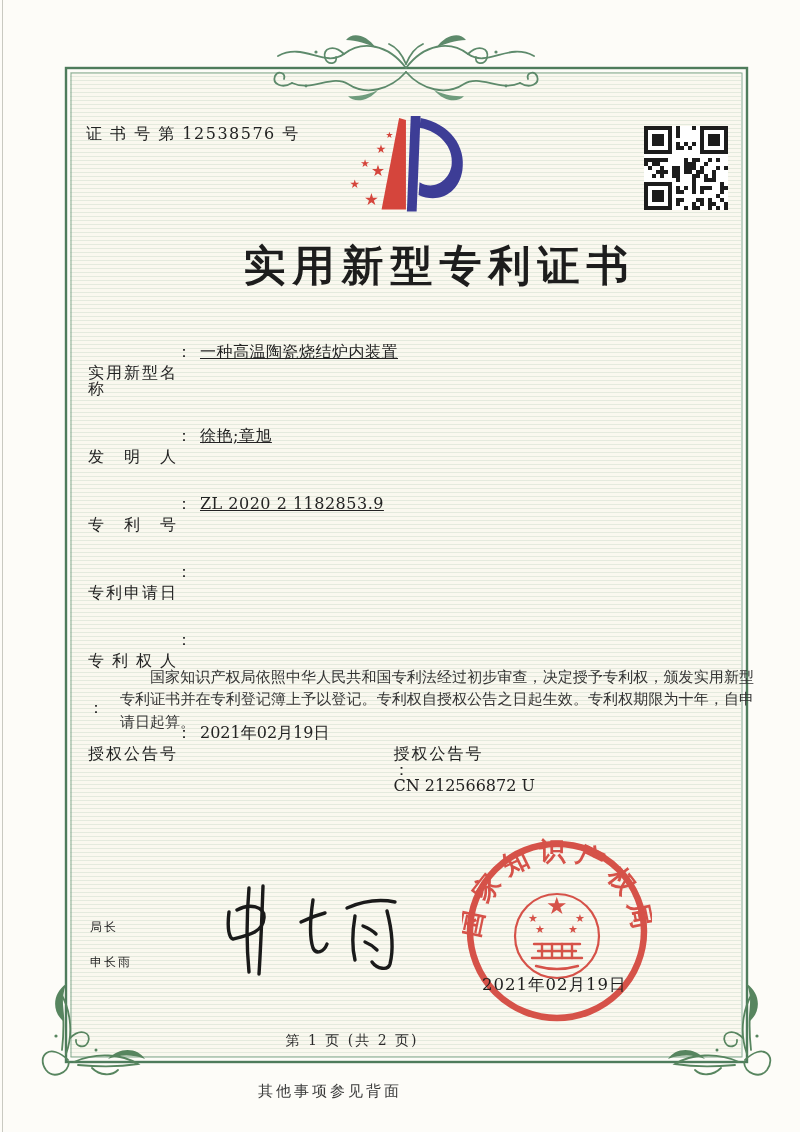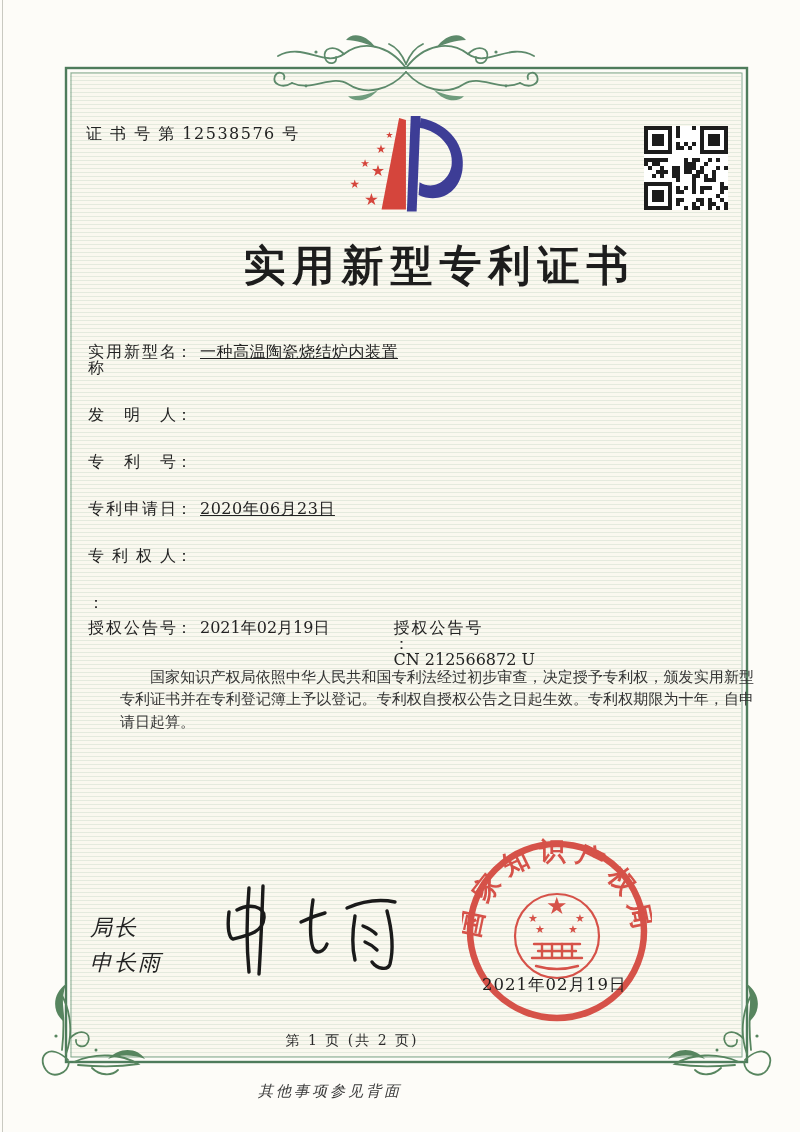--- a/index.html
+++ b/index.html
@@ -34,35 +34,35 @@
   .logo{position:absolute;left:330px;top:112px;}
   .qr{position:absolute;left:644px;top:126px;}
   .title{
     position:absolute;left:66px;width:747px;top:238px;text-align:center;
     font-size:42px;font-weight:bold;letter-spacing:7px;color:#1d1d1d;
   }
   .fields{position:absolute;left:88px;top:344px;width:630px;font-size:16px;}
   .frow{display:flex;margin-bottom:31px;line-height:1;}
   .frow.addr{margin-bottom:9px;}
   .frow.addr .fvalue{line-height:24px;margin-top:-4px;white-space:pre-line;}
-  .flabel{display:inline-block;width:88px;text-align:justify;text-align-last:justify;flex:none;}
+  .flabel{display:inline-block;width:88px;text-align:justify;text-align-last:justify;flex:none;margin-top:21px;}
   .colon{flex:none;margin-right:8px;}
   .fvalue{flex:1;letter-spacing:0.5px;text-decoration:underline;}
   .grant-pair2{margin-left:64px;display:flex;flex-direction:column;}
   .paragraphs{
     position:absolute;left:84px;top:666px;width:634px;
     font-size:15px;line-height:22.3px;text-align:justify;color:#333;margin-left:36px;
   }
   .paragraphs p{text-indent:2em;}
-  .signer{position:absolute;left:90px;top:910px;font-size:22px;line-height:35px;letter-spacing:2px;font-style:italic;}
+  .signer{position:absolute;left:90px;top:910px;font-size:12px;line-height:35px;letter-spacing:2px;}
   .signature{position:absolute;left:205px;top:878px;}
   .seal{position:absolute;left:462px;top:836px;}
   .seal-date{position:absolute;left:482px;top:974px;font-size:16.5px;letter-spacing:1px;color:#1e1e1e;}
   .page-info{position:absolute;left:66px;width:572px;top:1032px;text-align:center;font-size:14px;letter-spacing:2px;color:#2b2b2b;}
-  .back-note{position:absolute;left:0;width:660px;top:1082px;text-align:center;font-size:15px;letter-spacing:3px;color:#3a3a3a;font-style:italic;}
+  .back-note{position:absolute;left:0;width:660px;top:1082px;text-align:center;font-size:15px;letter-spacing:3px;color:#3a3a3a;}
 </style>
 </head>
 <body>
 
 <div class="page">
 
   <div class="inner-bg"></div>
 
   <svg class="frame" width="800" height="1132" viewBox="0 0 800 1132">
     <g fill="none" stroke="var(--border-green)">
@@ -324,29 +324,30 @@
 
   <div class="fields">
     <div class="frow">
       <span class="flabel">实用新型名称</span>
         <span class="colon">：</span>
       <span class="fvalue">一种高温陶瓷烧结炉内装置</span>
     </div>
     <div class="frow">
       <span class="flabel">发明人</span>
         <span class="colon">：</span>
+      <span class="fvalue">徐艳;章旭</span>
     </div>
     <div class="frow">
       <span class="flabel">专利号</span>
         <span class="colon">：</span>
+      <span class="fvalue">ZL 2020 2 1182853.9</span>
     </div>
     <div class="frow">
       <span class="flabel">专利申请日</span>
         <span class="colon">：</span>
-      <span class="fvalue">2020年06月23日</span>
     </div>
     <div class="frow">
       <span class="flabel">专利权人</span>
         <span class="colon">：</span>
     </div>
     <div class="frow addr">
         <span class="colon">：</span>
     </div>
     <div class="frow">
       <span class="flabel">授权公告号</span>

